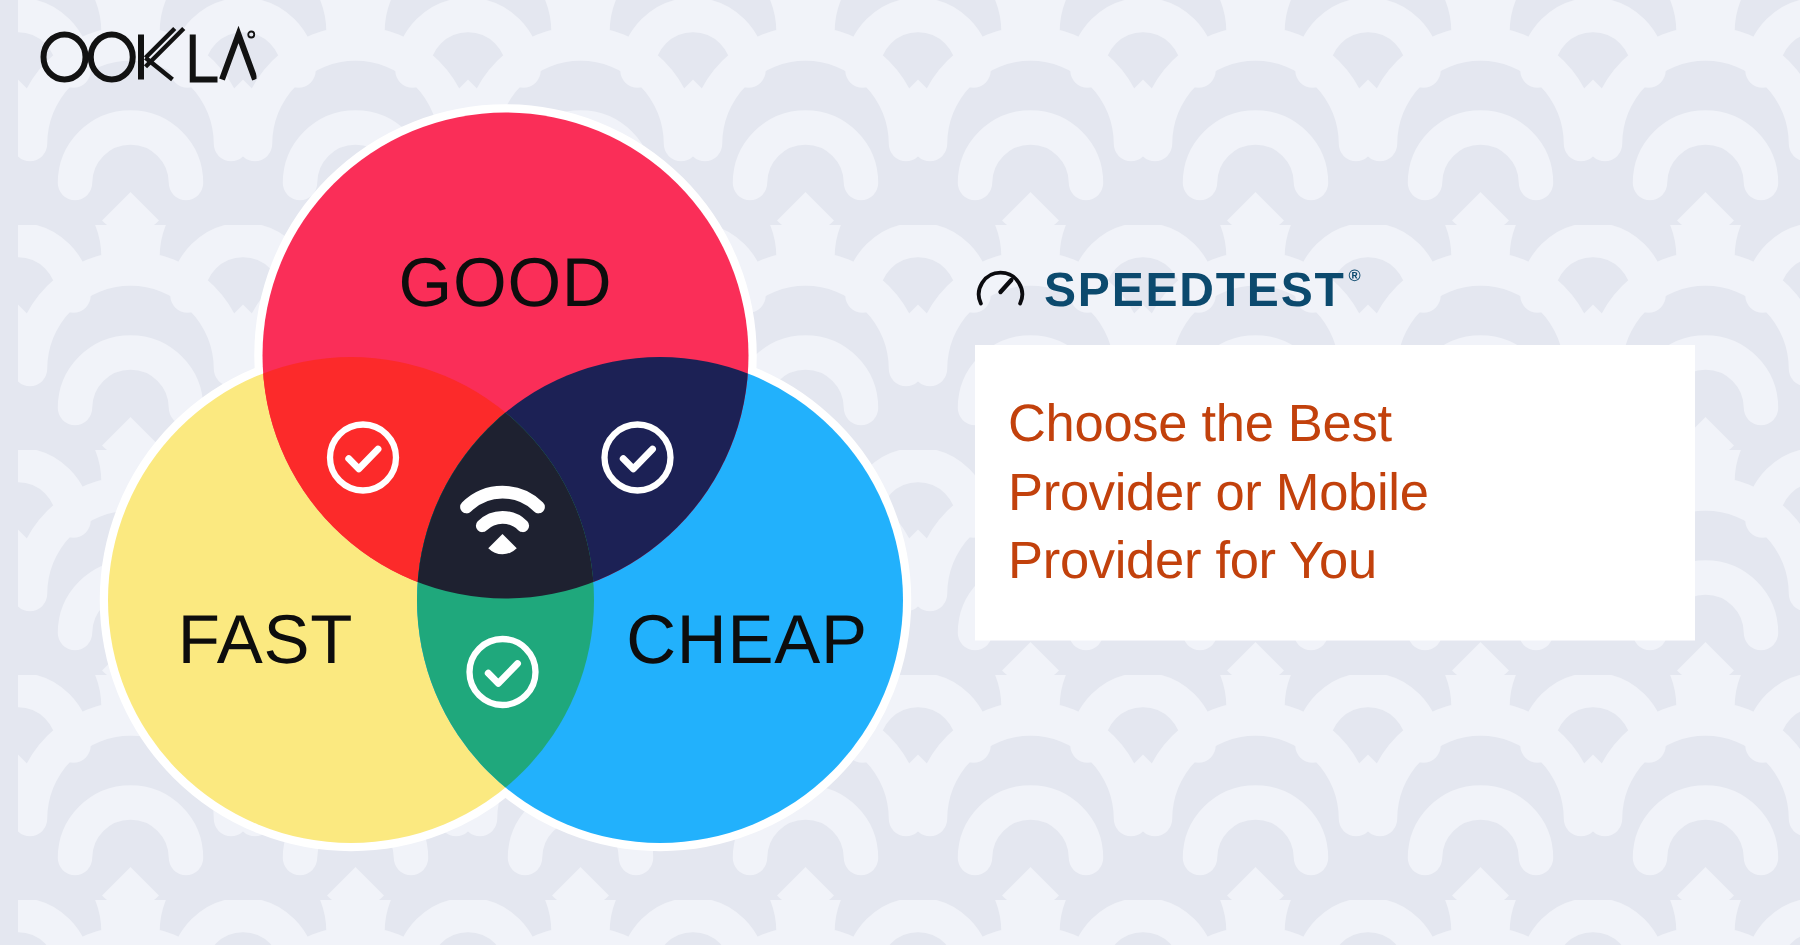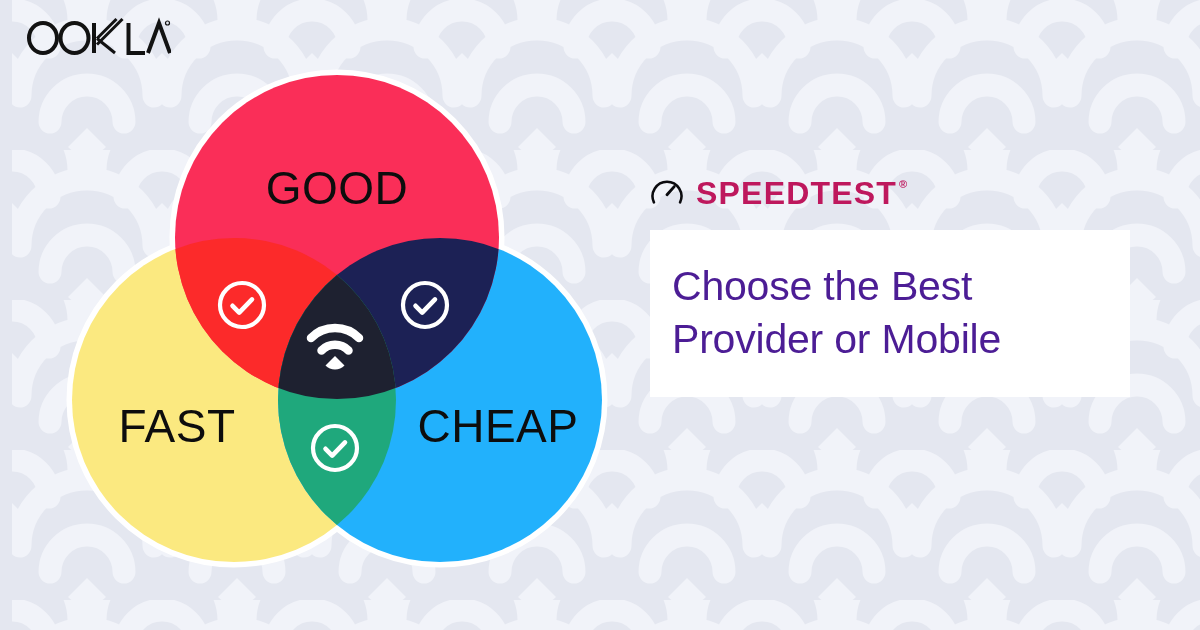--- a/index.html
+++ b/index.html
@@ -54,44 +54,44 @@
     display:flex; align-items:center;
     height: 42px;
     margin-bottom: 16px;
   }
   #speedtest-gauge { flex: 0 0 auto; margin-right: 12px; }
   #speedtest-word {
     font-family:"Liberation Sans", sans-serif;
     font-weight: 700;
     font-size: 32px;
     letter-spacing: 1.2px;
-    color:#be185d;
+    color:#0c4a6e;
     line-height:1;
     display:flex;
     align-items:flex-start;
   }
   #speedtest-reg {
     font-size: 11px;
     line-height: 1;
     margin-left: 2px;
     margin-top: 2px;
     font-weight:700;
   }
 
   #headline-box {
     background:#ffffff;
     width: 480px;
     padding: 30px 26px 30px 22px;
   }
   .headline-line {
     font-family:"Liberation Sans", sans-serif;
     font-weight: 400;
-    font-size: 41px;
+    font-size: 35px;
     line-height: 1.30;
-    color:#4c1d95;
+    color:#c2410c;
     letter-spacing: -0.2px;
     white-space: nowrap;
   }
 </style>
 </head>
 <body>
 
 <div id="stage">
 
   <svg id="bg-pattern" viewBox="0 0 1200 630" width="1200" height="630" aria-hidden="true">
@@ -232,17 +232,18 @@
       </svg>
       <div id="speedtest-word">
         <span>SPEEDTEST</span>
         <span id="speedtest-reg">®</span>
       </div>
     </div>
 
     <div id="headline-box">
       <div class="headline-line">Choose the Best</div>
       <div class="headline-line">Provider or Mobile</div>
+      <div class="headline-line">Provider for You</div>
     </div>
 
   </div>
 
 </div>
 
 </body></html>

